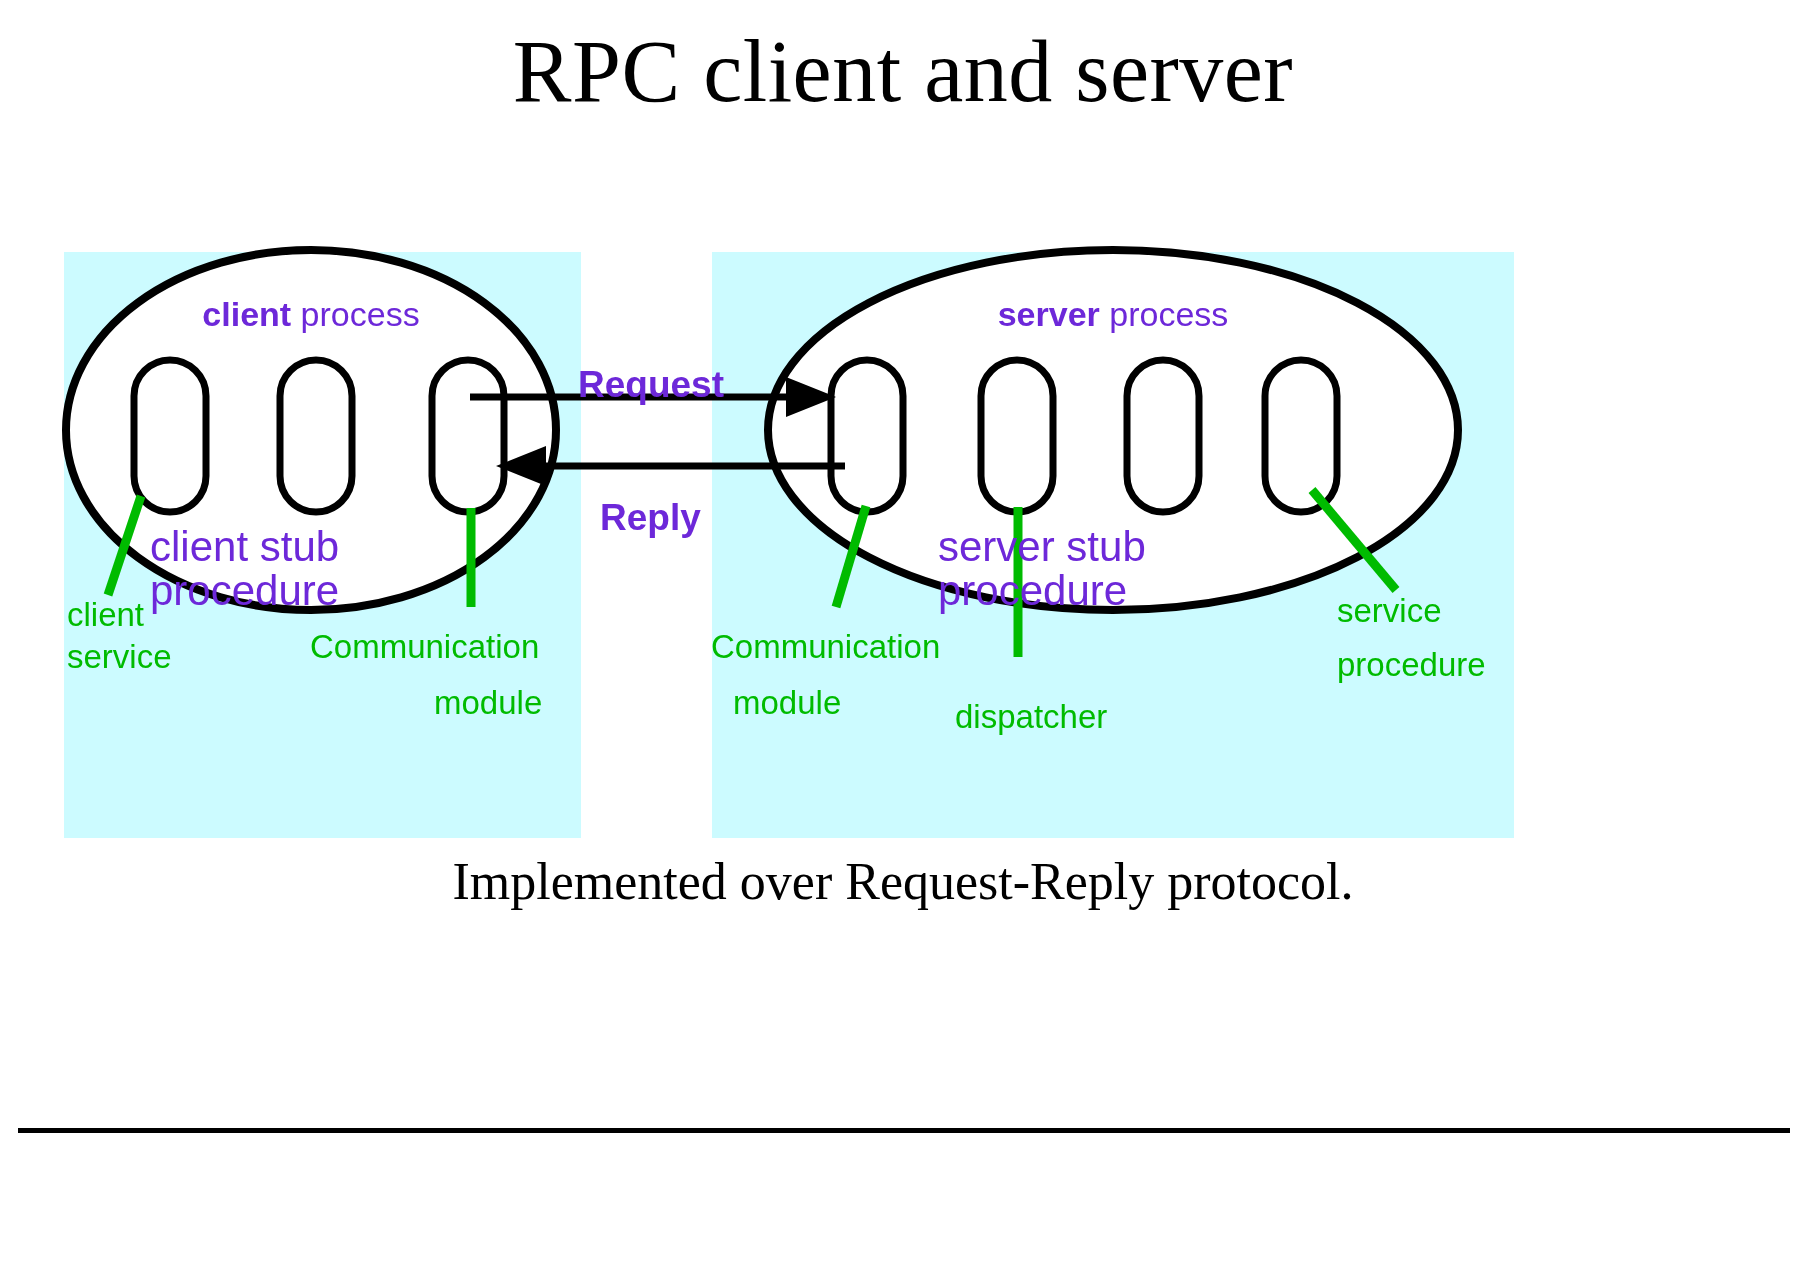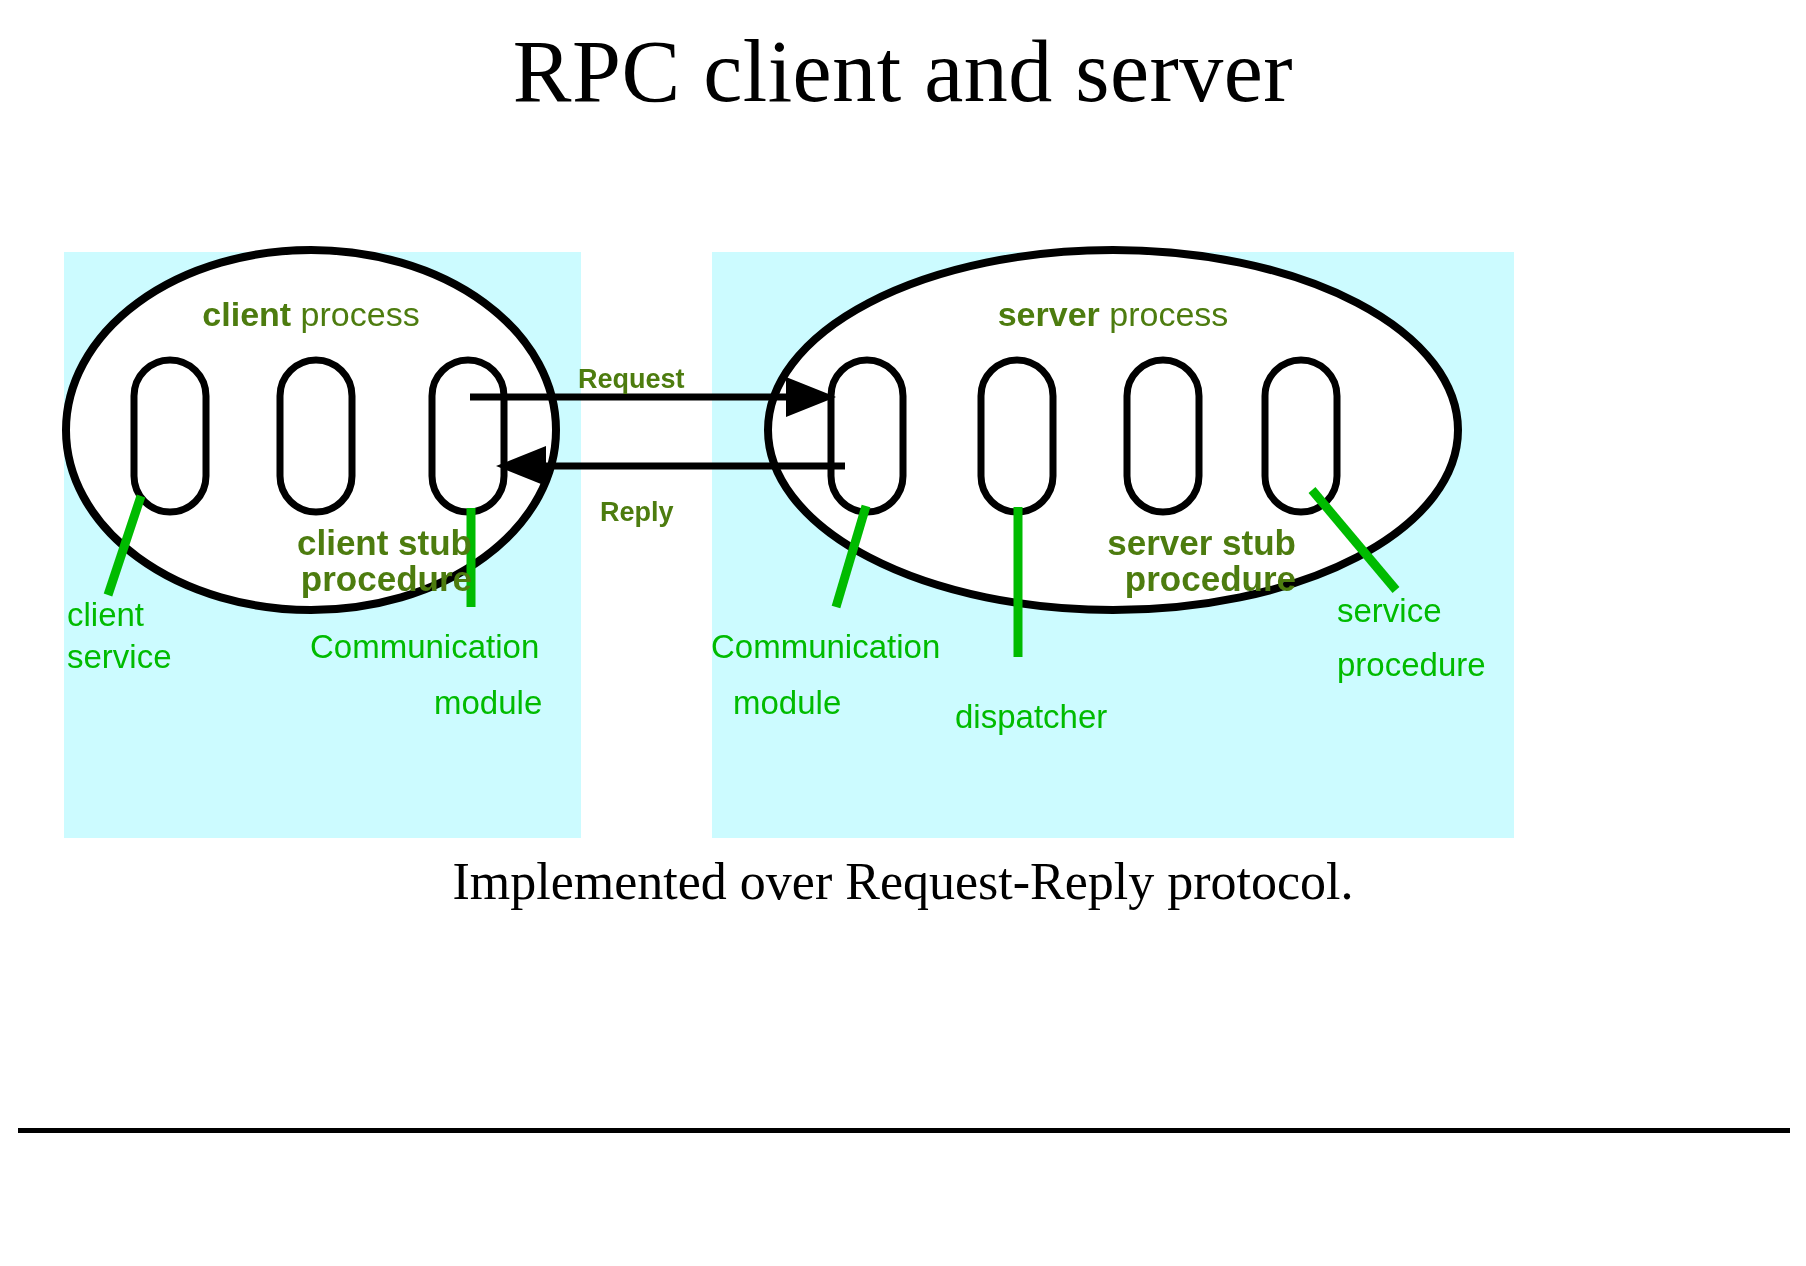--- a/index.html
+++ b/index.html
@@ -28,25 +28,25 @@
   
   #diagram{position:absolute;left:0;top:0;width:1806px;height:1000px;}
   #diagram svg{position:absolute;left:0;top:0;}
 
   
   .panel{position:absolute;background:#ccfbff;}
   #panel-client{left:64px;top:252px;width:517px;height:586px;}
   #panel-server{left:712px;top:252px;width:802px;height:586px;}
 
   
-  .lbl{position:absolute;white-space:nowrap;color:#4d7c0f;}
+  .lbl{position:absolute;white-space:nowrap;color:#6d28d9;}
   .lbl-proc{font-size:34px;line-height:1.02;text-align:center;}
   .lbl-proc b{font-weight:bold;}
-  .lbl-stub{font-size:35px;line-height:1.04;text-align:right;font-weight:bold;}
-  .lbl-arrow{font-size:27px;font-weight:bold;}
+  .lbl-stub{font-size:42px;line-height:1.04;text-align:left;}
+  .lbl-arrow{font-size:37px;font-weight:bold;}
   .lbl-green{color:#00bb00;font-size:33px;line-height:1.26;}
 
   #lbl-client-process{left:128px;top:297px;width:366px;}
   #lbl-server-process{left:930px;top:297px;width:366px;}
   #lbl-client-stub{left:150px;top:525px;width:322px;}
   #lbl-server-stub{left:938px;top:525px;width:358px;}
 
   #lbl-request{left:578px;top:364px;}
   #lbl-reply{left:600px;top:497px;}
 

